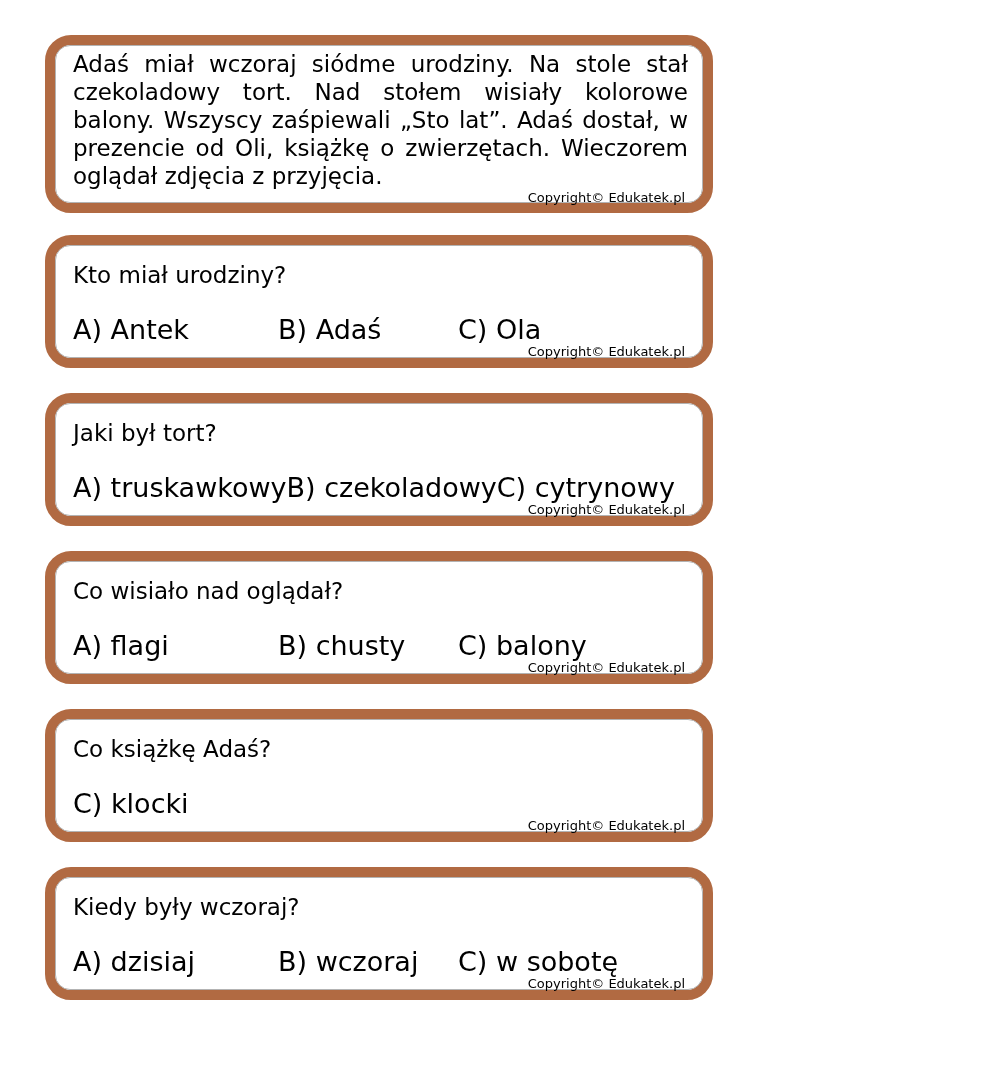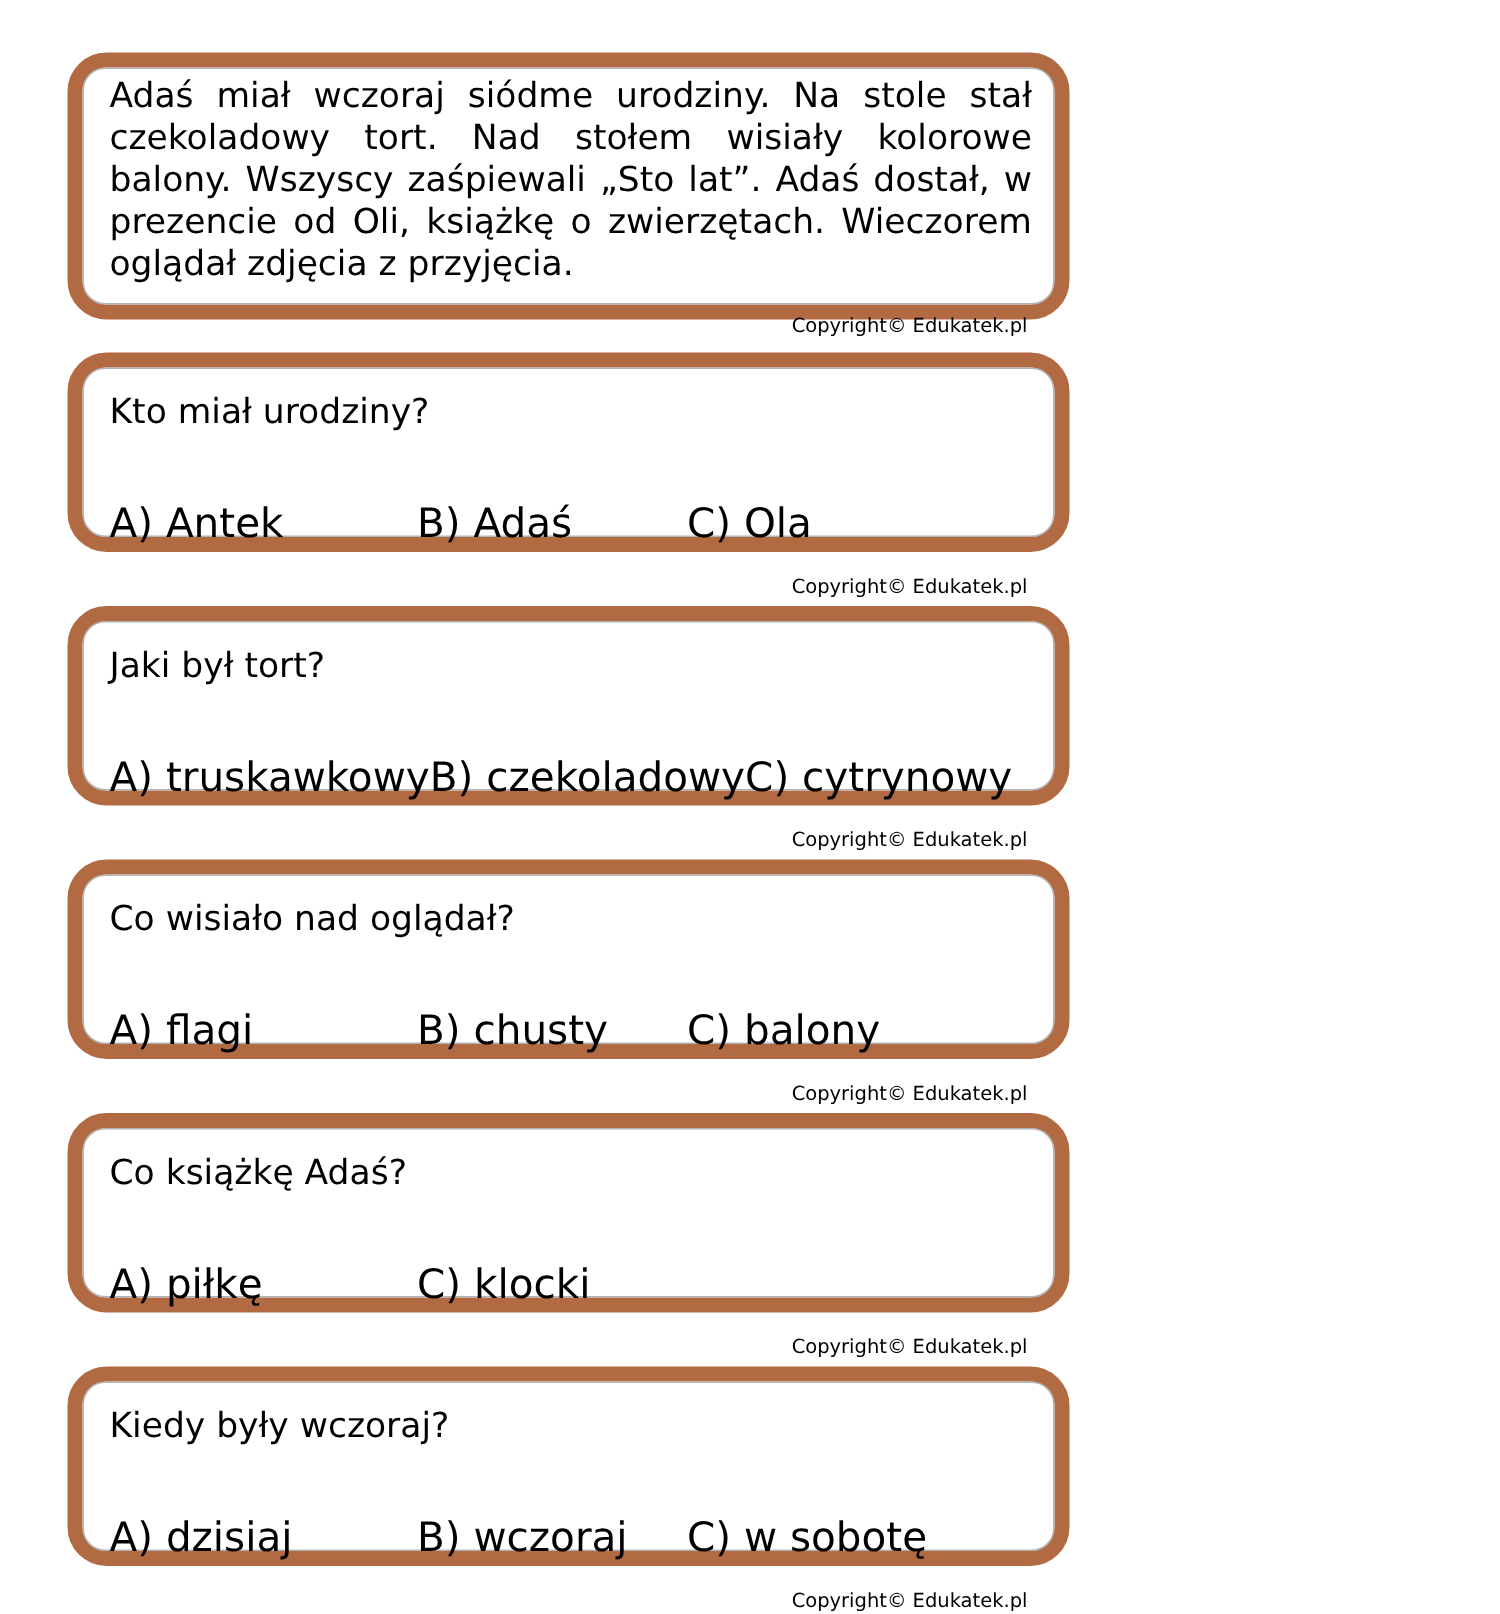--- a/index.html
+++ b/index.html
@@ -20,36 +20,35 @@
     height: 1076px;
     padding: 35px 0 0 45px;
   }
   .card {
     box-sizing: border-box;
     width: 668px;
     height: 133px;
     background: #ffffff;
     border: 10px solid #b16a42;
     border-radius: 26px;
-    margin-bottom: 36px;
+    margin-bottom: 25px;
   }
   .card.passage-card {
     height: 178px;
     margin-bottom: 22px;
   }
   .card-inner {
     box-sizing: border-box;
     width: 100%;
     height: 100%;
     border: 1px solid #b3b3b3;
     border-radius: 15px;
     display: flex;
     flex-direction: column;
     padding: 9px 14px 3px 17px;
-    gap: 20px;
   }
   .passage-card .card-inner {
     padding-top: 4px;
   }
   .passage-text {
     font-size: 23px;
     line-height: 28px;
     text-align: justify;
     letter-spacing: 0px;
   }
@@ -123,21 +122,20 @@
         <span class="option">C) balony</span>
       </div>
       <div class="copyright">Copyright© Edukatek.pl</div>
     </div>
   </section>
 
   <section class="card">
     <div class="card-inner">
       <div class="question-text">Co książkę Adaś?</div>
       <div class="options-row">
-        <span class="option">A) piłkę</span>
         <span class="option">C) klocki</span>
       </div>
       <div class="copyright">Copyright© Edukatek.pl</div>
     </div>
   </section>
 
   <section class="card">
     <div class="card-inner">
       <div class="question-text">Kiedy były wczoraj?</div>
       <div class="options-row">

